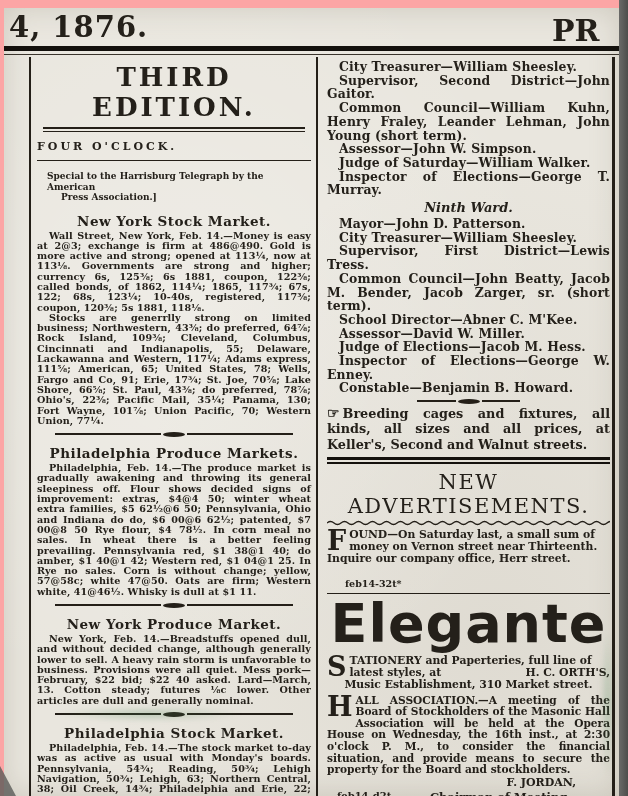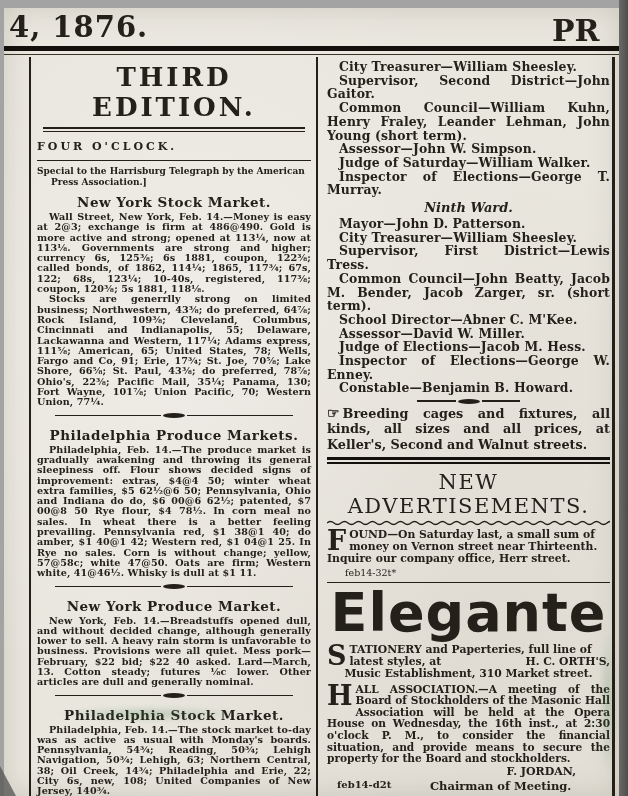--- a/index.html
+++ b/index.html
@@ -1,16 +1,16 @@
 <!DOCTYPE html>
 <html><head>
 <meta charset="utf-8">
 <style>
   html,body{margin:0;padding:0;}
-  .canvas{position:relative;width:628px;height:796px;background:#a3a3a3;overflow:hidden;
+  .canvas{position:relative;width:628px;height:796px;background:#fca5a5;overflow:hidden;
           font-family:"DejaVu Serif","Liberation Serif",serif;color:#24201a;}
   .paper{position:absolute;left:4px;top:8px;width:616px;height:788px;
          background:#e9e6de;
          box-shadow:inset 0 0 30px rgba(120,110,90,.25);}
   .paper::after{content:"";position:absolute;inset:0;pointer-events:none;
          background:radial-gradient(ellipse at 30% 40%,rgba(255,255,255,.25),rgba(0,0,0,0) 60%),
                     radial-gradient(ellipse at 80% 80%,rgba(150,140,120,.12),rgba(0,0,0,0) 55%);}
   .scan-edge-right{position:absolute;right:0;top:0;width:9px;height:796px;
          background:linear-gradient(90deg,#6a6a68,#4d4d4b);z-index:30;}
   .corner-smudge{position:absolute;left:0;bottom:0;width:16px;height:30px;background:#5a5a58;
@@ -33,21 +33,21 @@
 
   .col{position:absolute;top:60px;}
   .col-left{left:37px;width:274px;}
   .col-right{left:327px;width:283px;}
 
   
   .edition{margin:2px 0 5px;text-align:center;font-size:26px;font-weight:bold;letter-spacing:3px;}
   .dbl-rule{margin:5px 6px 0;border-top:2px solid #241f18;border-bottom:1px solid #241f18;height:2px;}
   .time{margin-top:8px;font-size:11px;font-weight:bold;letter-spacing:3px;}
   .thin-rule{margin:7px 0 5px;border-top:1.5px solid #241f18;}
-  .credit{margin:0;font-size:9px;font-weight:bold;line-height:10.5px;}
+  .credit{margin:10px;font-size:9px;font-weight:bold;line-height:10.5px;}
   .credit .cont{display:block;padding-left:14px;}
   h2.mkt-head{margin:7px 0 2px;text-align:center;font-size:13.5px;font-weight:bold;letter-spacing:.5px;}
   p.mkt{margin:0;font-size:9.6px;line-height:10.3px;font-weight:bold;text-align:justify;text-indent:12px;
         letter-spacing:.1px;}
   .divider{display:flex;align-items:center;justify-content:center;margin:4px 18px 2px;height:8px;}
   .d-line{flex:1;height:1.5px;background:#241f18;}
   .d-diamond{width:22px;height:5px;background:#241f18;border-radius:50%;margin:0 2px;}
 
   
   p.ticket{margin:0;font-size:12.4px;line-height:13.7px;font-weight:bold;text-align:justify;
@@ -57,21 +57,21 @@
   .keller{margin:1px 0 0;font-size:12.8px;line-height:15.2px;font-weight:bold;text-align:justify;}
   .keller .hand{font-size:14px;padding-right:3px;}
   .dbl-rule2{margin:5px 0 0;border-top:3px solid #14110d;border-bottom:2px solid #14110d;height:2px;}
   .new-ads{margin:6px 0 0;text-align:center;font-size:21px;font-weight:normal;letter-spacing:1.5px;}
   .wavy{display:block;margin:2px 0 3px;width:100%;height:6px;}
   .ad{position:relative;margin:3px 0 0;}
   .dropcap{float:left;font-size:27px;line-height:24px;font-weight:bold;padding-right:3px;}
   .ad-line{font-size:10.8px;line-height:12.3px;font-weight:bold;text-align:justify;}
   .ad-line.flex{display:flex;justify-content:space-between;}
   .ad-line.center{text-align:center;}
-  .ad-date{font-size:9.5px;font-weight:normal;padding-left:18px;margin-top:1px;}
+  .ad-date{font-size:9.5px;font-weight:bold;padding-left:18px;margin-top:12px;}
   .hr1{margin:4px 0 0;border-top:1.5px solid #241f18;}
   .elegante{margin:2px 0 0;text-align:center;font-size:54px;line-height:56px;font-weight:bold;
             font-family:"DejaVu Sans","Liberation Sans",sans-serif;letter-spacing:1px;}
   .hall-body{margin:0;font-size:10.6px;line-height:11.6px;font-weight:bold;text-align:justify;}
   .hall-sig{text-align:right;padding-right:34px;font-size:11px;font-weight:bold;}
   .hall-foot{display:flex;font-size:10px;font-weight:bold;margin-top:1px;}
   .hall-foot .d{padding-left:10px;}
   .hall-foot .c{flex:1;text-align:center;font-size:11.5px;}
 </style>
 </head>

